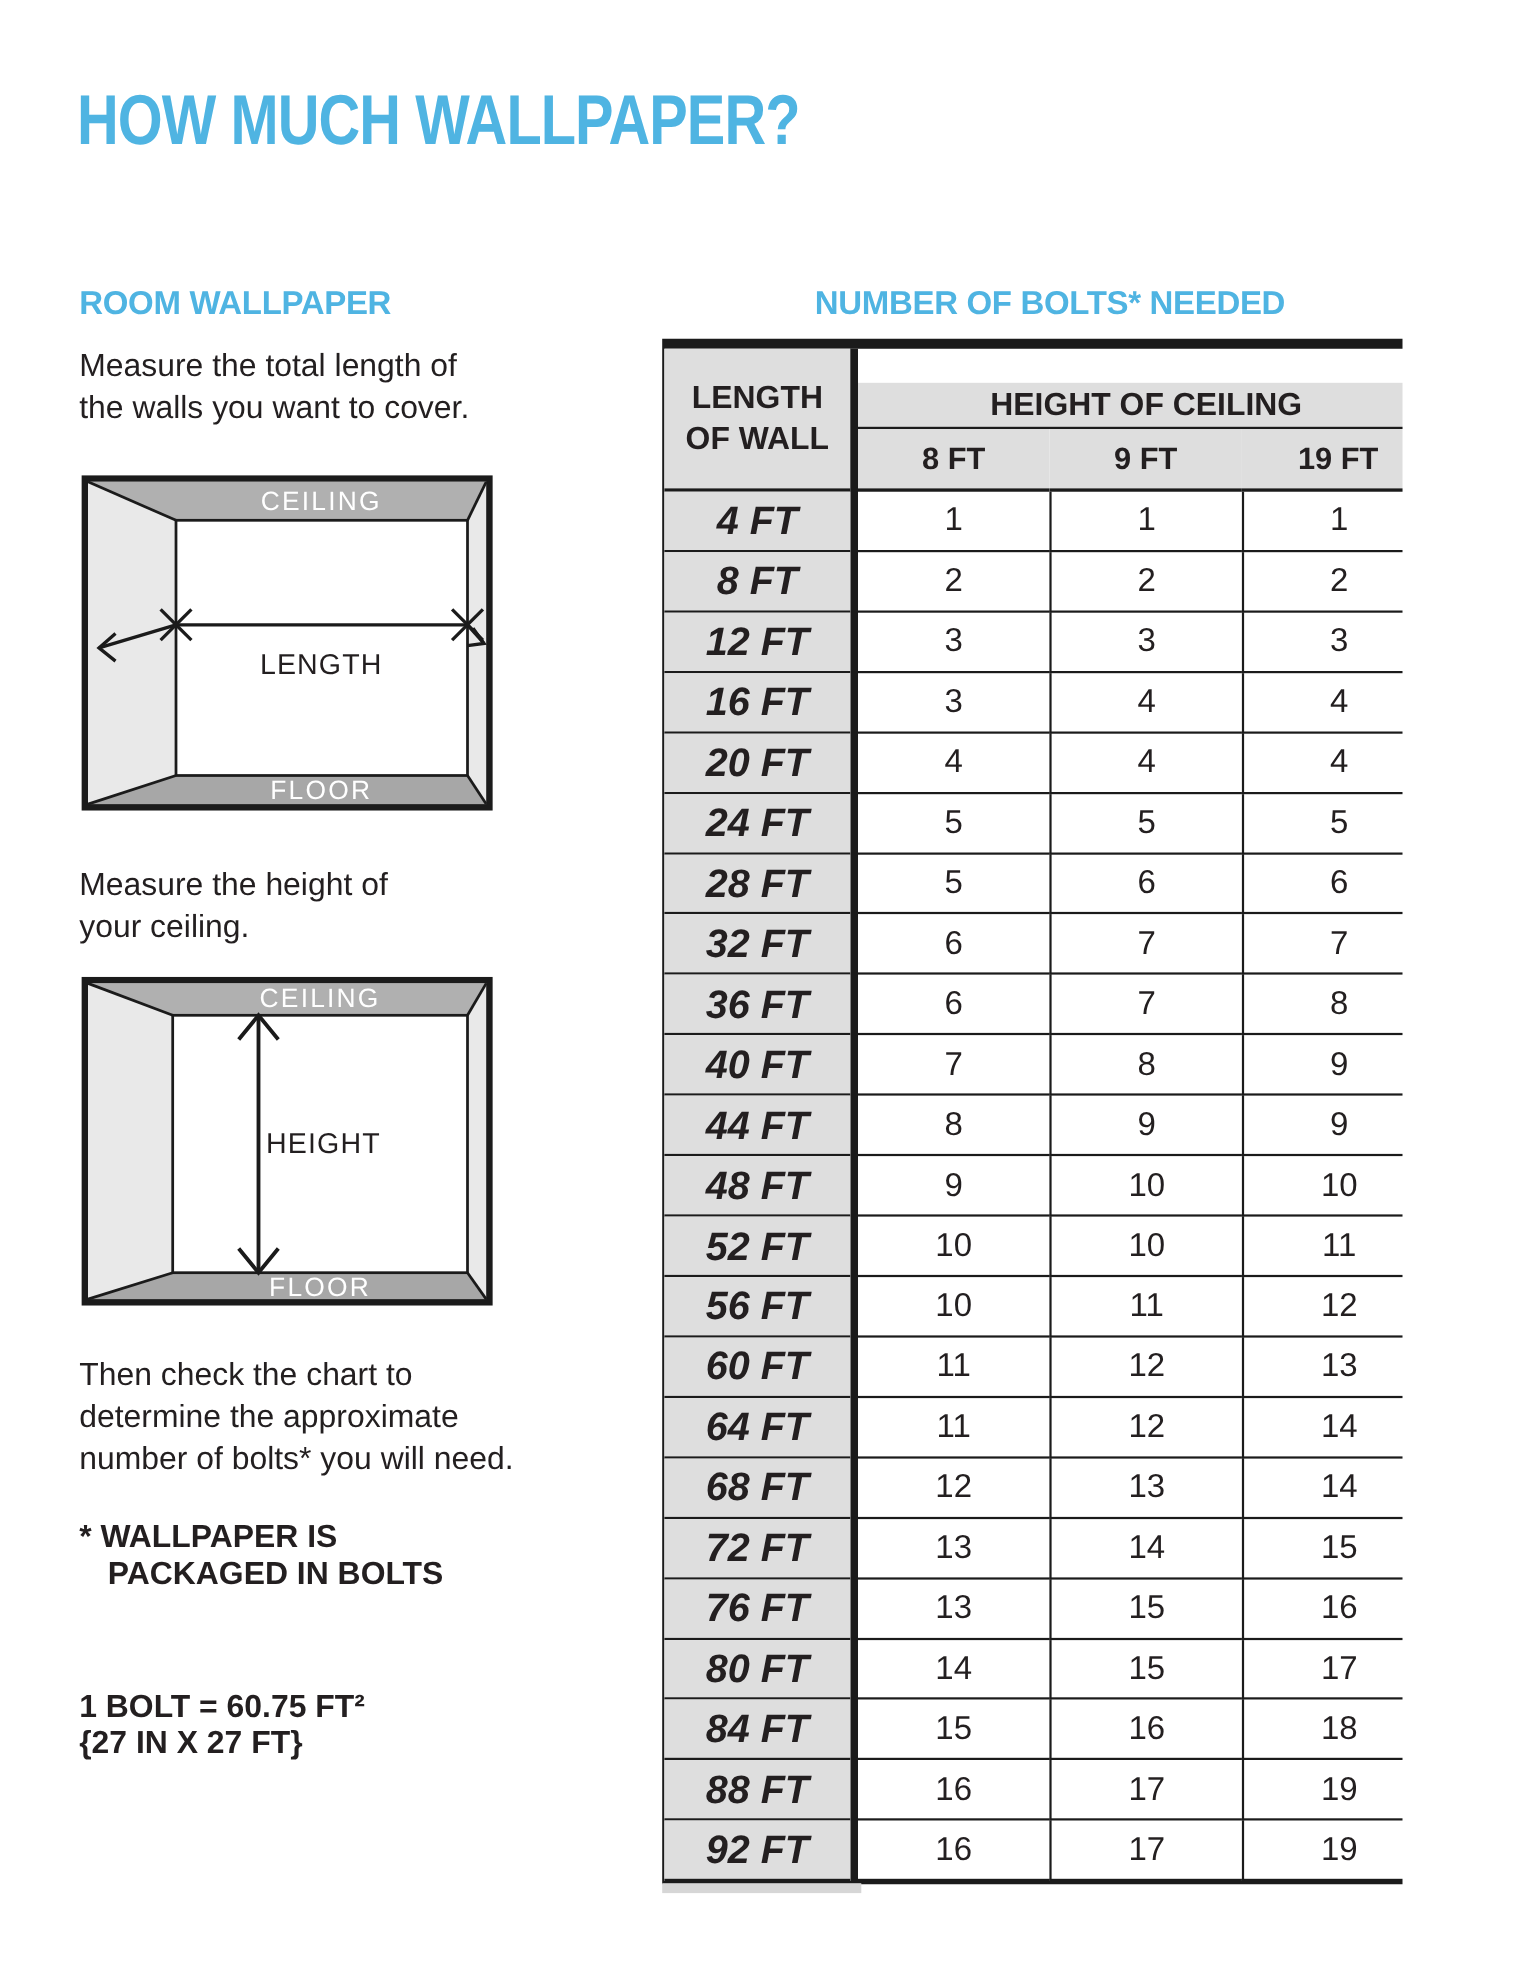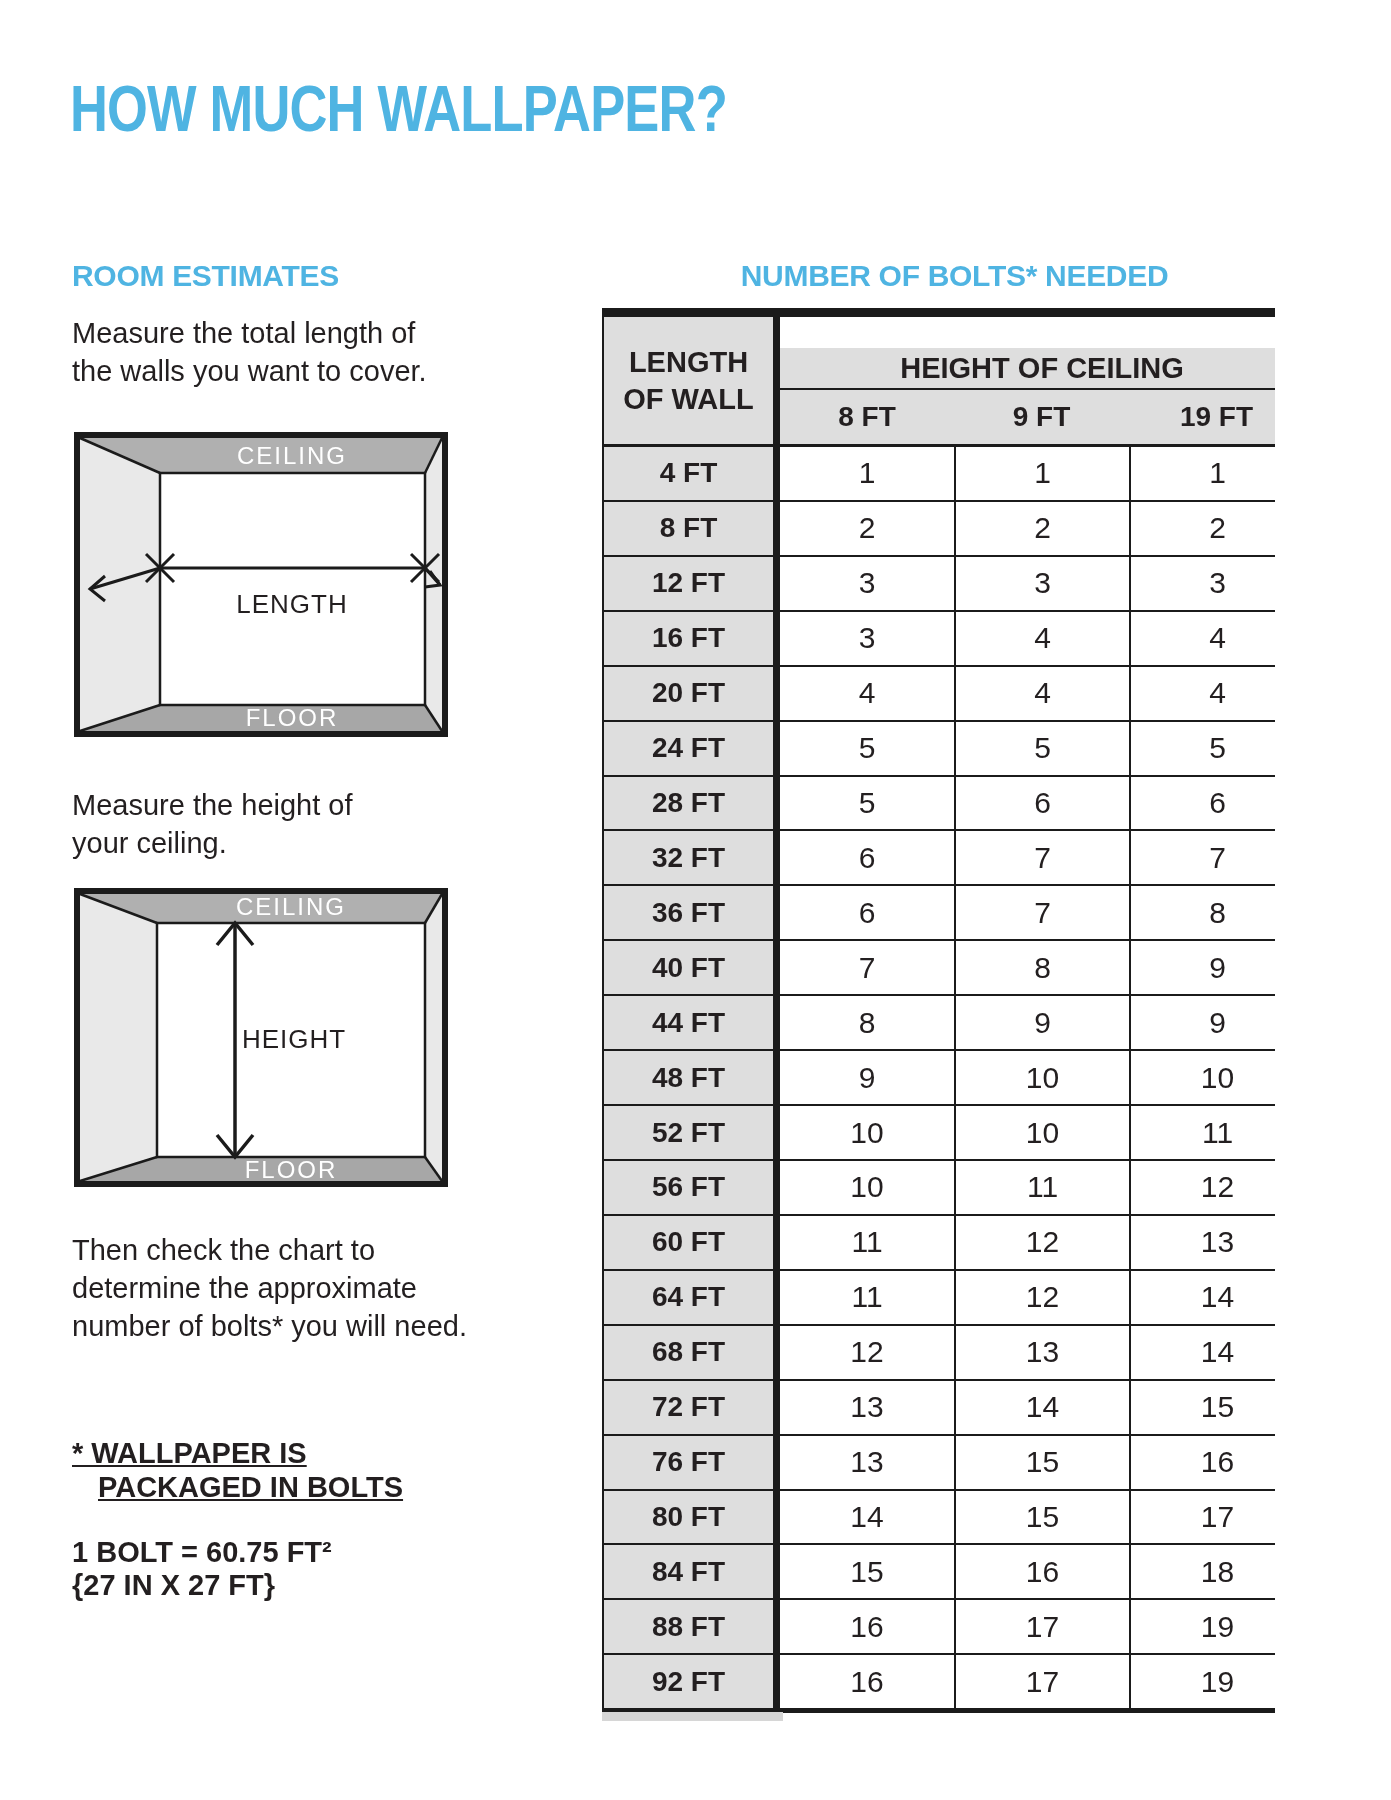--- a/index.html
+++ b/index.html
@@ -16,21 +16,21 @@
   .sec-head { position:absolute; font-size:30px; font-weight:700; color:#4FB4E2; letter-spacing:-0.3px; }
   #room-head { left:72px; top:259px; }
   #bolts-head { left:602px; top:259px; width:705px; text-align:center; }
 
   .para { position:absolute; left:72px; font-size:29px; line-height:38px; color:#231F20; }
   #para1 { top:314px; }
   #para2 { top:786px; }
   #para3 { top:1231px; }
 
   .foot { position:absolute; left:72px; font-size:29px; font-weight:700; line-height:34px; color:#231F20; }
-  #foot1 { top:1436px;text-decoration:underline; }
+  #foot1 { top:1380px; }
   #foot1 .indent { margin-left:26px; }
   #foot2 { top:1536px; line-height:33px; }
 
   svg.room { position:absolute; }
   #diagram-length { left:74px; top:432px; }
   #diagram-height { left:74px; top:888px; }
   svg.room text { font-family:"Liberation Sans", sans-serif; }
   .wall-label { font-size:24px; fill:#ffffff; letter-spacing:2px; }
   .dim-label { font-size:26px; fill:#231F20; letter-spacing:1px; }
 
@@ -46,33 +46,33 @@
   .cell { display:flex; align-items:center; justify-content:center; border-bottom:2px solid #1B1B1B; }
   .gray { background:#DEDEDE; }
   .c-len {
     grid-column:1; grid-row:1/3; flex-direction:column;
     font-weight:700; font-size:29px; line-height:37px; border-bottom-width:3px;
   }
   .divider { grid-column:2; grid-row:1 / span 25; background:#1B1B1B; }
   .c-hoc { grid-column:3/6; grid-row:1; font-weight:700; font-size:29px;margin-top:31px; }
   .sub { grid-row:2; font-weight:700; font-size:28px; border-bottom-width:3px; }
   .s1 { grid-column:3; } .s2 { grid-column:4; } .s3 { grid-column:5; }
-  .rlabel { grid-column:1; font-weight:700; font-size:28px; }
+  .rlabel { grid-column:1; font-weight:700; font-size:36px;font-style:italic; }
   .val { font-size:30px; }
   .val.bl { border-left:2px solid #1B1B1B; }
   #table-shadow { position:absolute; left:602px; top:1712px; width:181px; height:9px; background:#D6D6D6; }
 </style>
 </head>
 <body>
 
 <div class="page">
 
   <div class="title">HOW MUCH WALLPAPER?</div>
 
-  <div class="sec-head" id="room-head">ROOM ESTIMATES</div>
+  <div class="sec-head" id="room-head">ROOM WALLPAPER</div>
   <div class="sec-head" id="bolts-head">NUMBER OF BOLTS* NEEDED</div>
 
   <div class="para" id="para1">
     <span>Measure the total length of</span><br>
     <span>the walls you want to cover.</span>
   </div>
 
   <svg class="room" id="diagram-length" width="374" height="305" viewBox="0 0 374 305">
     <rect x="3" y="3" width="368" height="299" fill="#E9E9E9" stroke="#1B1B1B" stroke-width="6"></rect>
     <polygon points="6,6 368,6 351,41 86,41" fill="#B0B0B0"></polygon>

